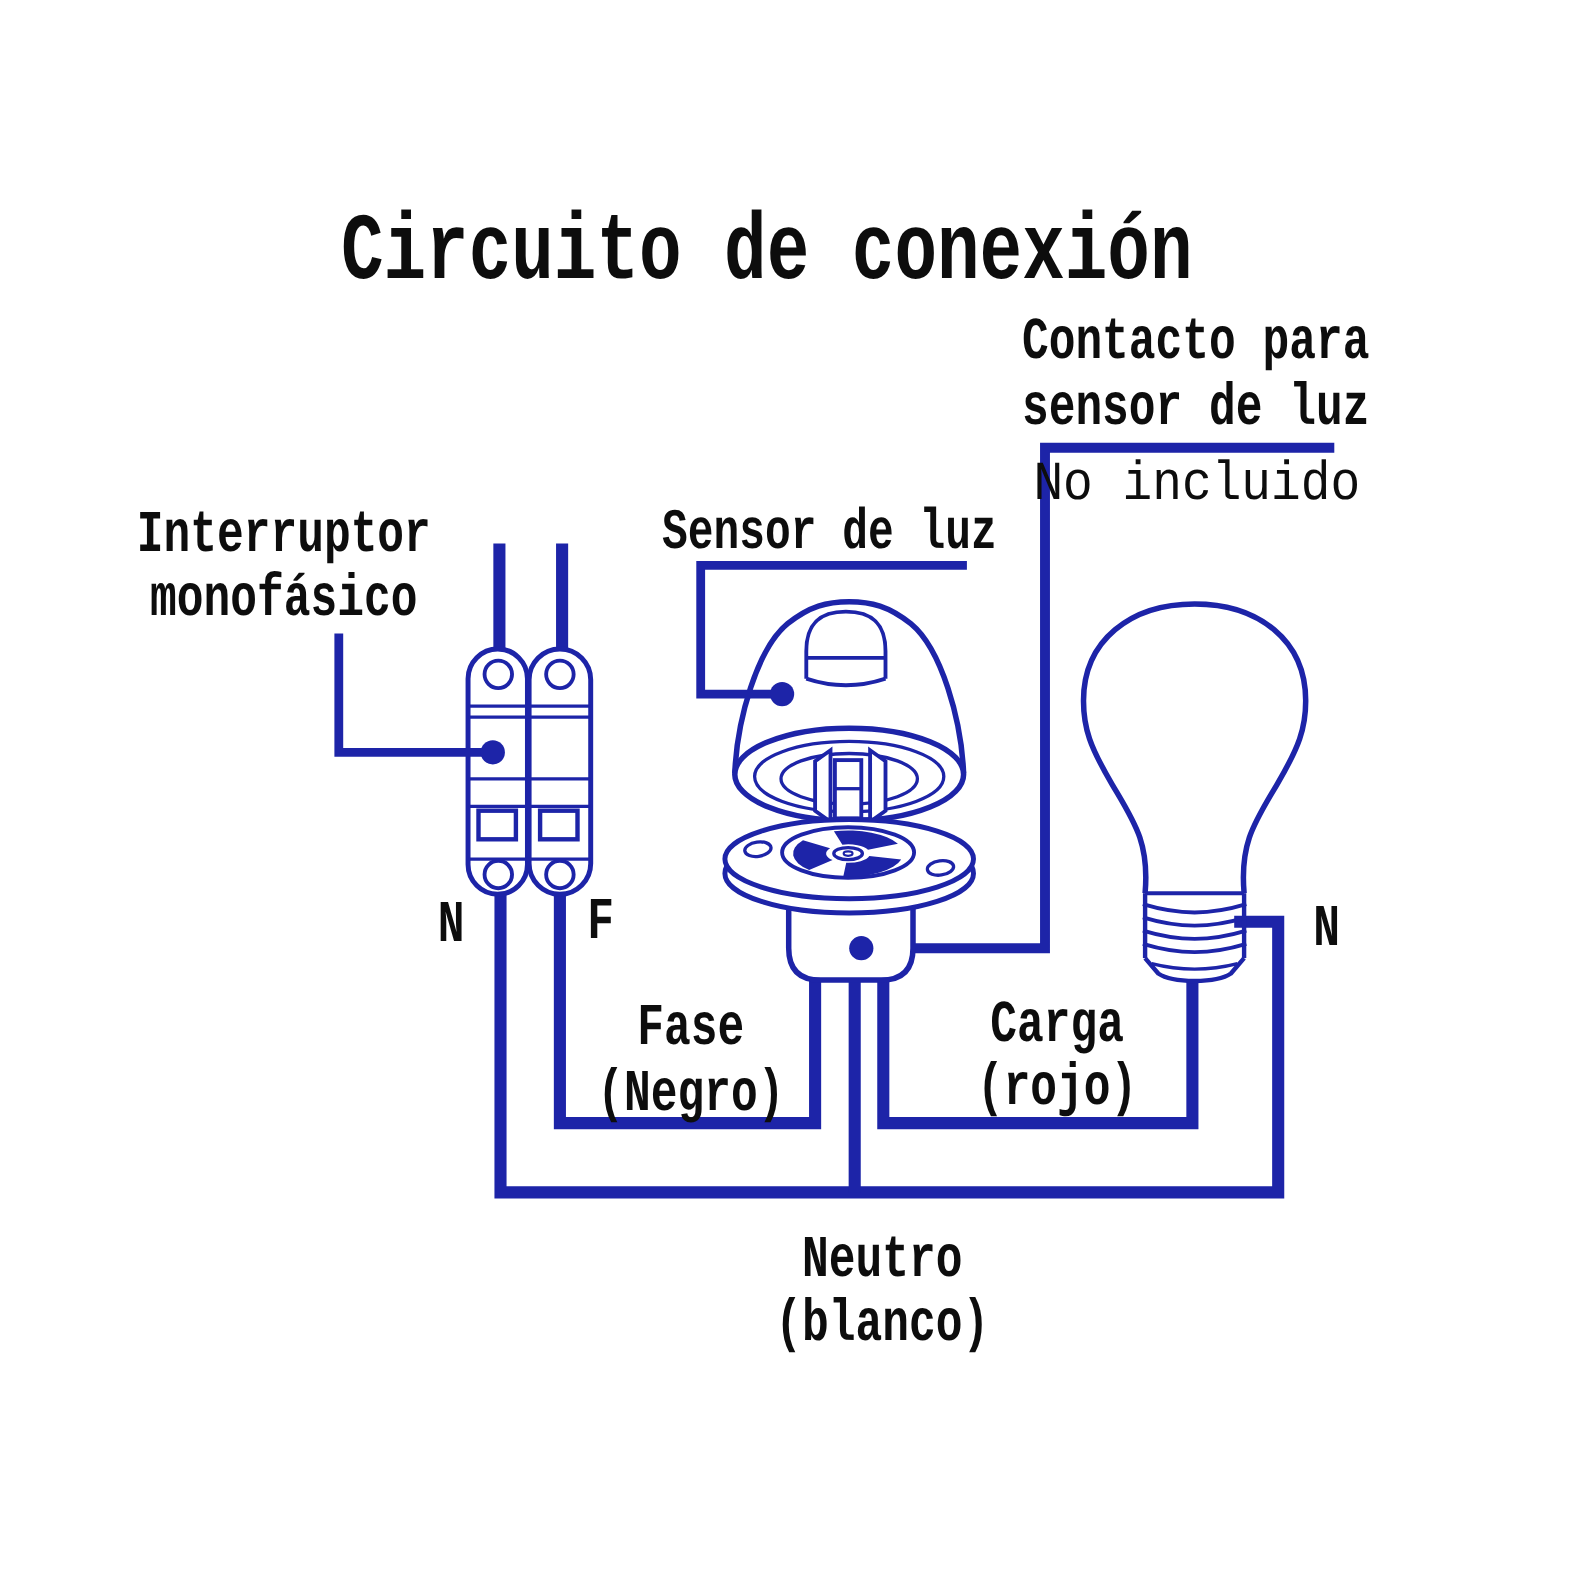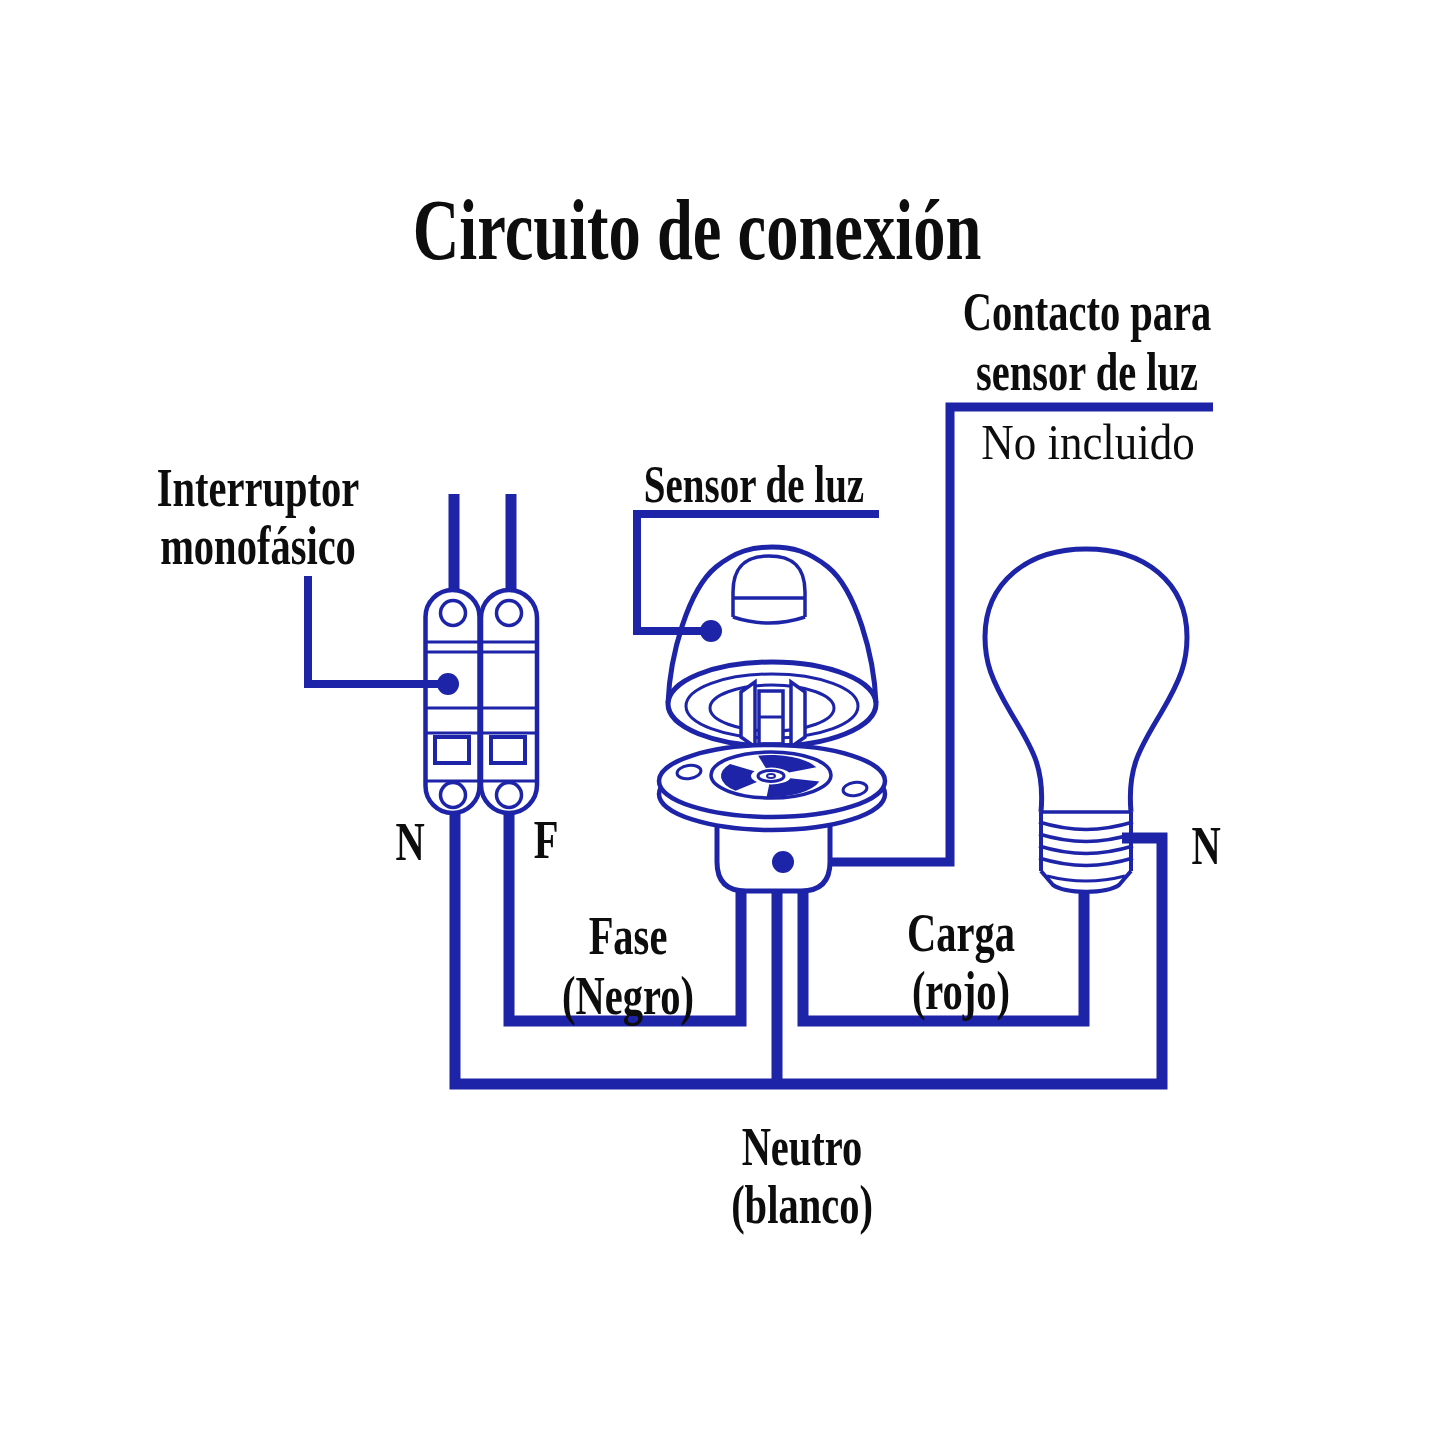--- a/index.html
+++ b/index.html
@@ -1,19 +1,19 @@
 <!DOCTYPE html>
 <html style="--blue: #1d24a8; --ink: #0d0d0d; --bg: #ffffff;"><head>
 <meta charset="utf-8">
 <style>
   :root { --blue:#1d24a8; --ink:#0d0d0d; --bg:#ffffff; }
   html,body { margin:0; padding:0; background:var(--bg); }
   .canvas {
     position:relative; width:1417px; height:1445px; background:var(--bg);
-    overflow:hidden; font-family:Liberation Serif, serif;
+    overflow:hidden; font-family:Liberation Mono, monospace;
   }
   .canvas svg { position:absolute; inset:0; }
   .lbl {
     position:absolute; color:var(--ink); font-weight:bold; text-align:center;
     white-space:nowrap; transform:translate(-50%,-50%) scaleX(0.75);
     line-height:58px;
   }
   .lbl span { display:block; }
   .lbl.title  { font-size:86px;  }
   .lbl.size54 { font-size:54px; }

